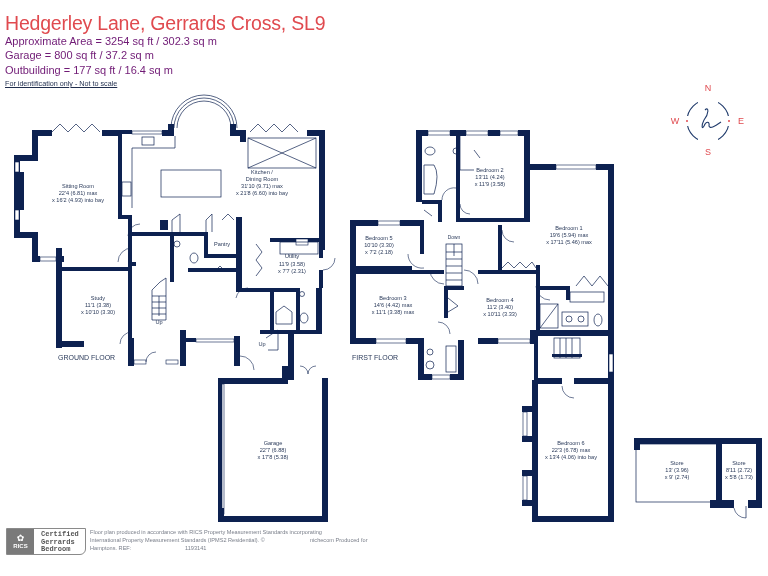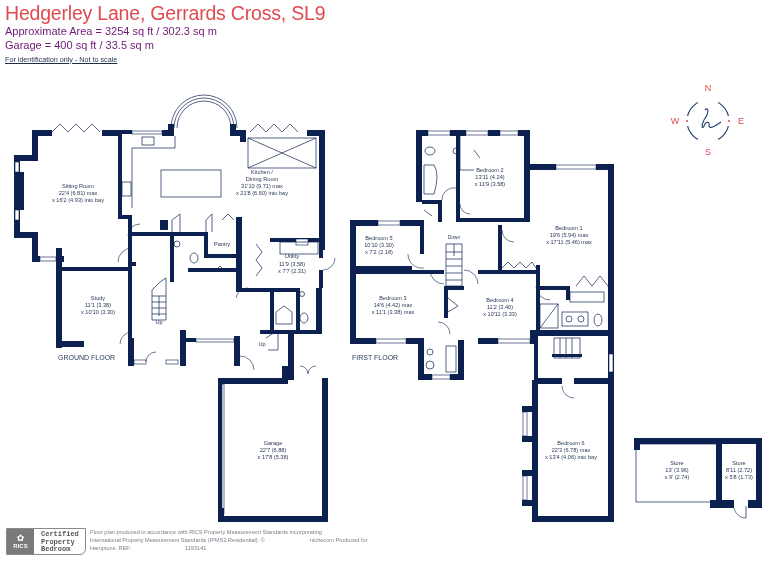--- a/index.html
+++ b/index.html
@@ -1,19 +1,19 @@
 <!DOCTYPE html>
 <html><head>
 <meta charset="utf-8">
 <style>
   * { box-sizing: border-box; margin: 0; padding: 0; }
   html, body { width: 768px; height: 576px; background: #ffffff; overflow: hidden; }
   body { position: relative; font-family: "Liberation Sans", "DejaVu Sans", sans-serif; color: #1a2b4c; }
 
-  .header { position: absolute; left: 5px; top: 2px; }
+  .header { position: absolute; left: 5px; top: 12px; }
   .title { color: #e04a4f; font-size: 19.5px; line-height: 22px; letter-spacing: -0.2px; }
   .area-line { font-size: 11px; line-height: 14.3px; color: #701a75; }
   .note { font-size: 7.2px; line-height: 10px; color: #1f2d4d; margin-top: 2px; text-decoration: underline; }
 
   .compass { position: absolute; left: 668px; top: 80px; width: 80px; height: 82px; }
 
   .plan { position: absolute; left: 0; top: 0; width: 768px; height: 576px; }
   .lbl { font-family: "Liberation Sans", sans-serif; fill: #2a3a5a; font-size: 5.6px; text-anchor: middle; }
   .floor-lbl { font-family: "Liberation Sans", sans-serif; fill: #2a3a5a; font-size: 7px; }
   .w { fill: #0d2150; }
@@ -29,21 +29,22 @@
   .disclaimer { position: absolute; left: 84px; top: 1px; width: 310px; font-size: 5.6px; line-height: 7.8px; color: #7a7f8a; }
   .disclaimer .ref-num { position: absolute; left: 95px; top: 15.6px; }
   .disclaimer .nich { position: absolute; left: 220px; top: 7.8px; }
 </style>
 </head>
 <body>
 
 <div class="header">
   <div class="title">Hedgerley Lane, Gerrards Cross, SL9</div>
   <div class="area-line">Approximate Area = 3254  sq ft / 302.3  sq m</div>
-  <div class="area-line">Garage = 400 sq ft / 33.5  sq m</div>
+  <div class="area-line">Garage = 800 sq ft / 37.2  sq m</div>
+  <div class="area-line">Outbuilding = 177 sq ft / 16.4  sq m</div>
   <div class="note">For identification only - Not to scale</div>
 </div>
 
 <svg class="compass" viewBox="0 0 80 82">
   <circle cx="40" cy="41" r="21" fill="none" stroke="#1f3a6b" stroke-width="1.1"></circle>
   <rect x="30" y="18" width="20" height="6" fill="#fff"></rect>
   <rect x="30" y="58" width="20" height="6" fill="#fff"></rect>
   <rect x="16" y="36" width="6" height="10" fill="#fff"></rect>
   <rect x="58" y="36" width="6" height="10" fill="#fff"></rect>
   <text x="40" y="11" font-size="9" fill="#e04a4f" text-anchor="middle" font-family="Liberation Sans, sans-serif">N</text>
@@ -342,21 +343,21 @@
 </svg>
 
 <div class="footer">
   <div class="rics-badge">
     <div class="rics-logo">
       <span class="glyph">✿</span>
       <span>RICS</span>
     </div>
     <div class="rics-text">
       <div>Certified</div>
-      <div>Property</div>
+      <div>Gerrards</div>
       <div>Bedroom</div>
     </div>
   </div>
   <div class="disclaimer">
     <div>Floor plan produced in accordance with RICS Property Measurement Standards incorporating</div>
     <div><span>International Property Measurement Standards (IPMS2 Residential).  ©</span></div>
     <span class="nich"><span>nichecom</span> <span>Produced for</span></span>
     <div>Hamptons.   REF:</div>
     <span class="ref-num">1193141</span>
   </div>

